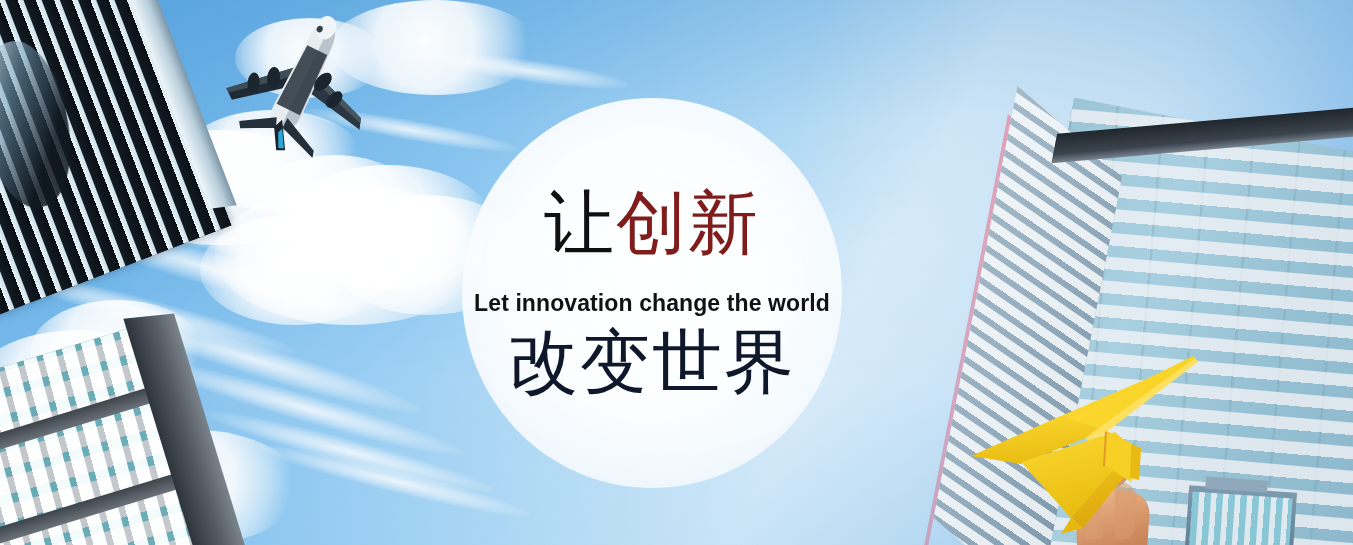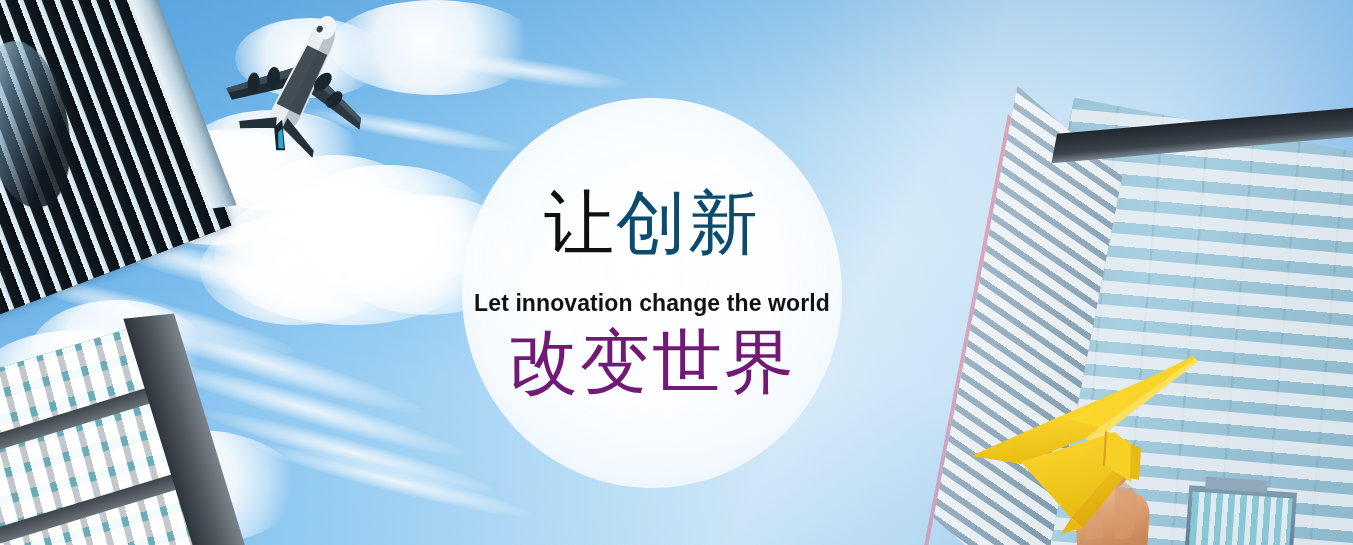--- a/index.html
+++ b/index.html
@@ -301,37 +301,37 @@
   }
   .line-cn-top {
     font-size: 70px;
     line-height: 76px;
     font-weight: 400;
     letter-spacing: 2px;
     color: #101010;
     white-space: nowrap;
     font-family: "DejaVu Sans", "Liberation Sans", sans-serif;
   }
-  .line-cn-top .accent { color: #0c4a6e; }
+  .line-cn-top .accent { color: #7f1d1d; }
   .line-en {
     font-size: 23px;
     line-height: 30px;
     font-weight: bold;
     letter-spacing: 0.1px;
     color: #121212;
     white-space: nowrap;
     margin-top: 27px;
     font-family: "Liberation Sans", "DejaVu Sans", sans-serif;
   }
   .line-cn-bottom {
     font-size: 70px;
     line-height: 76px;
     font-weight: 400;
     letter-spacing: 2px;
-    color: #701a75;
+    color: #0f172a;
     white-space: nowrap;
     margin-top: 6px;
     font-family: "DejaVu Sans", "Liberation Sans", sans-serif;
   }
 </style>
 </head>
 <body>
 
 <div id="banner">
 

